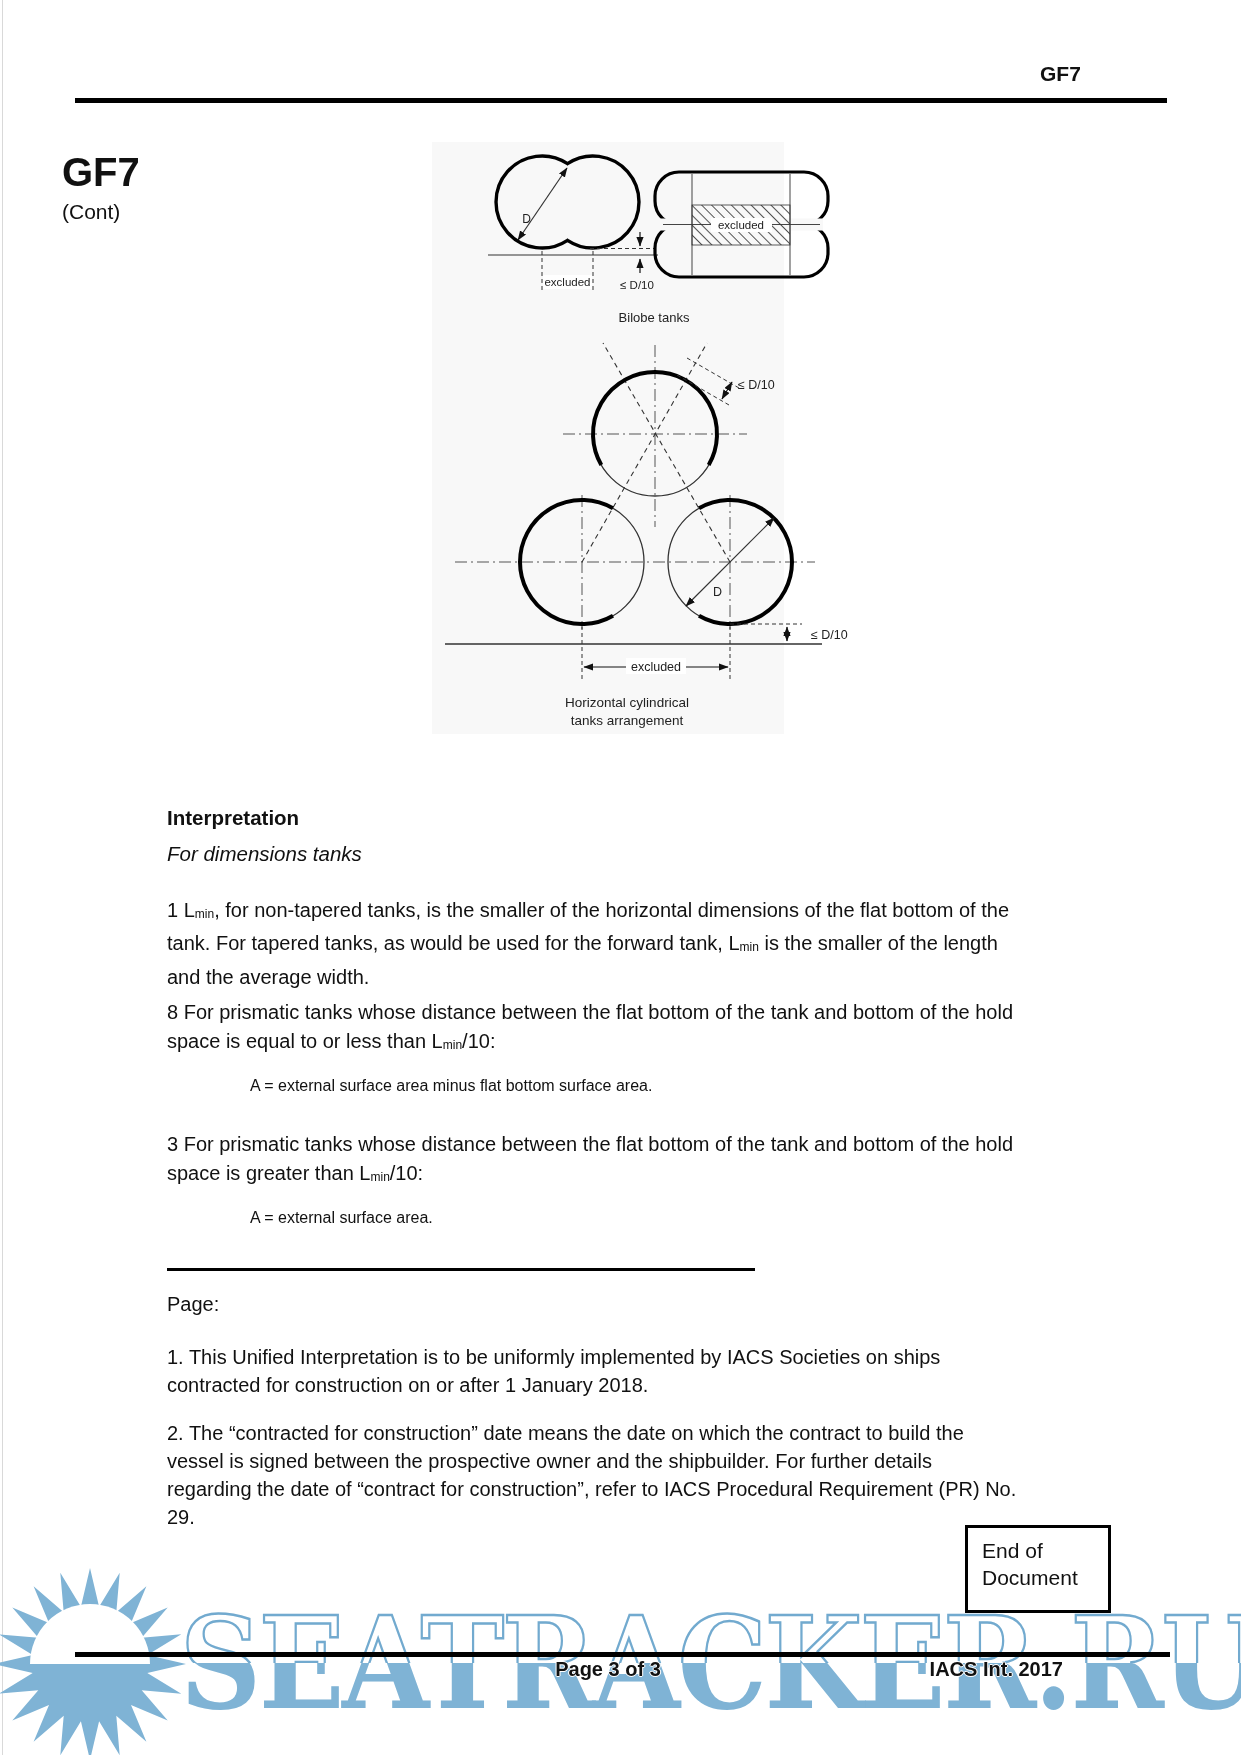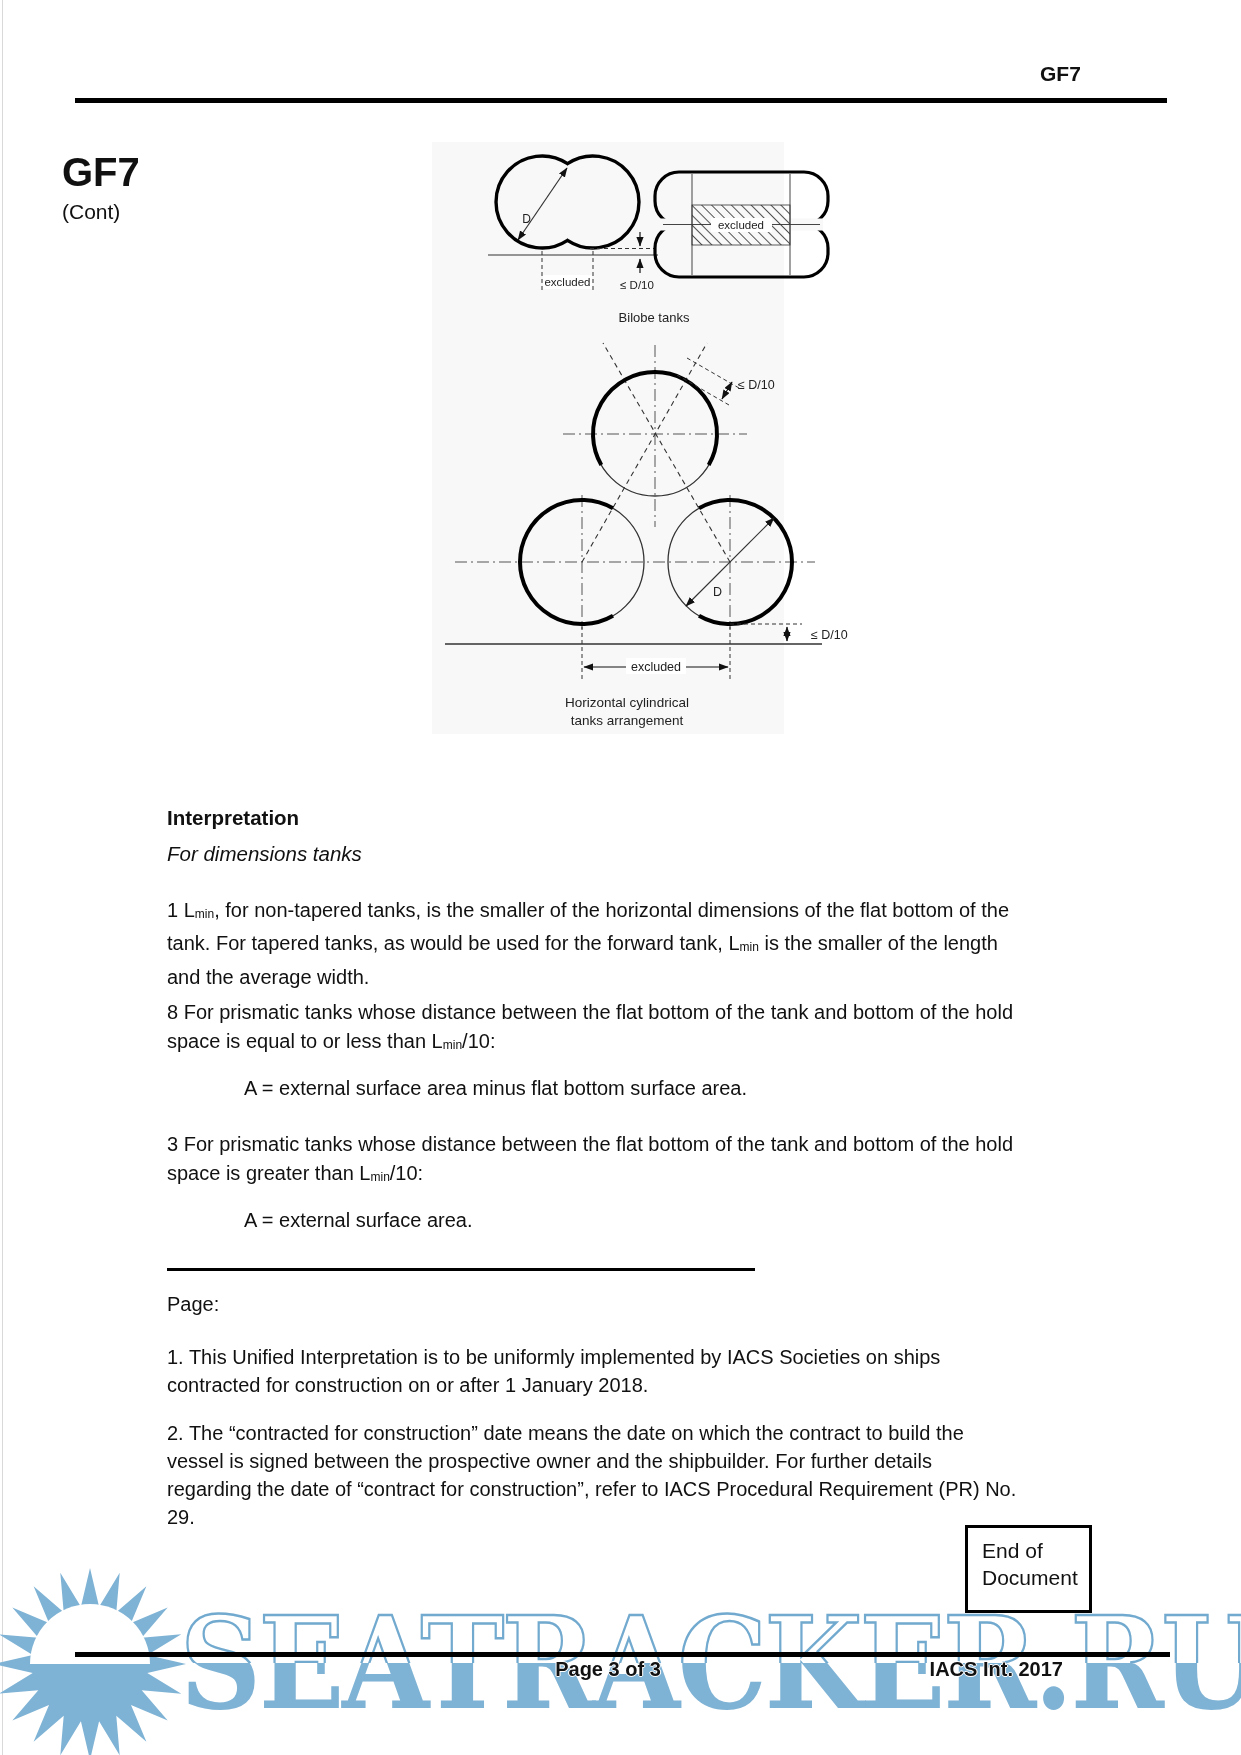--- a/index.html
+++ b/index.html
@@ -11,24 +11,24 @@
   .hdr-line{left:75px;top:98px;width:1092px;height:5px;background:#000;z-index:10;}
   .doc-code{left:62px;top:150px;font-size:40px;font-weight:bold;letter-spacing:0px;z-index:10;}
   .doc-cont{left:62px;top:200px;font-size:21px;z-index:10;}
   .fig-bg{left:432px;top:142px;width:352px;height:592px;background:#f8f8f8;z-index:2;}
   .fig-svg{z-index:5;}
   .fig-caption{left:308px;top:740px;width:600px;text-align:center;font-size:21px;
                font-style:italic;z-index:10;}
   .h-bold{left:167px;font-size:20.5px;font-weight:bold;z-index:10;}
   .h-italic{left:167px;font-size:20.5px;font-style:italic;z-index:10;}
   .para{left:167px;width:852px;font-size:20px;line-height:29px;z-index:10;}
-  .eq{left:244px;width:700px;font-size:20px;z-index:10;}
+  .eq{left:250px;width:700px;font-size:16px;z-index:10;}
   sub{font-size:0.6em;vertical-align:-0.12em;}
   .sep-line{left:167px;top:1268px;width:588px;height:3px;background:#000;z-index:10;}
-  .end-box{left:965px;top:1525px;width:127px;height:88px;border:3px solid #000;
+  .end-box{left:965px;top:1525px;width:146px;height:88px;border:3px solid #000;
            box-sizing:border-box;padding:9px 0 0 14px;font-size:21px;line-height:27px;z-index:20;}
   .wm{left:180px;top:1601px;width:1100px;height:130px;z-index:30;pointer-events:none;}
   .wm span{position:absolute;left:0;top:0;white-space:nowrap;
            font-family:"DejaVu Serif",serif;font-weight:700;font-size:128px;line-height:124px;
            letter-spacing:-3px;transform:scaleX(0.88);transform-origin:left top;}
   .wm .wm-top{color:#fff;-webkit-text-stroke:2.5px #72aacf;clip-path:inset(0 0 50% 0);}
   .wm .wm-bot{color:#7fb3d5;clip-path:inset(50% 0 0 0);}
   .sun{left:-10px;top:1562px;z-index:32;}
   .ftr-line{left:75px;top:1652px;width:1095px;height:5px;background:#000;z-index:40;}
   .ftr-text{top:1658px;font-size:20px;font-weight:bold;z-index:45;

